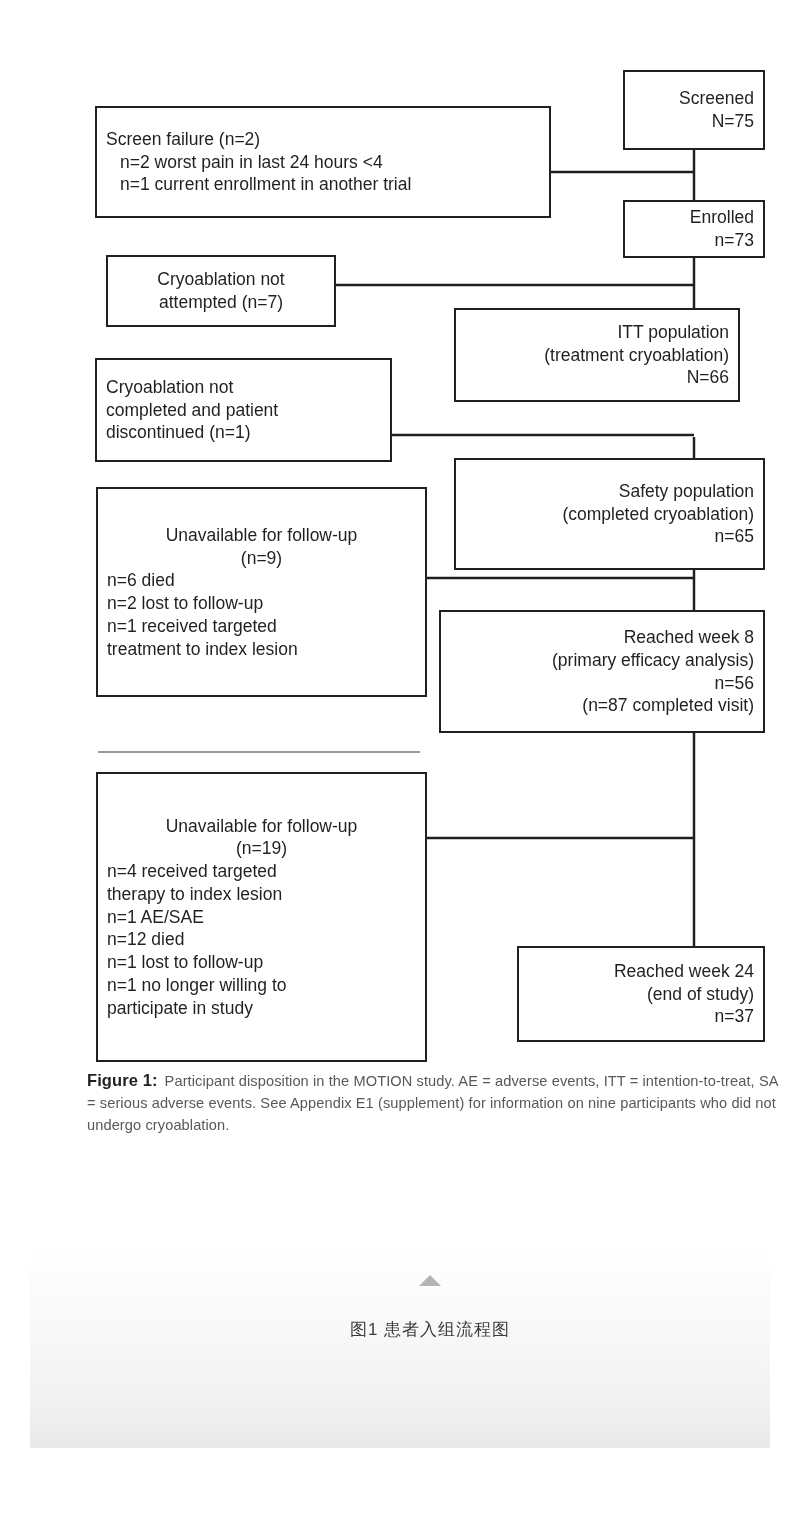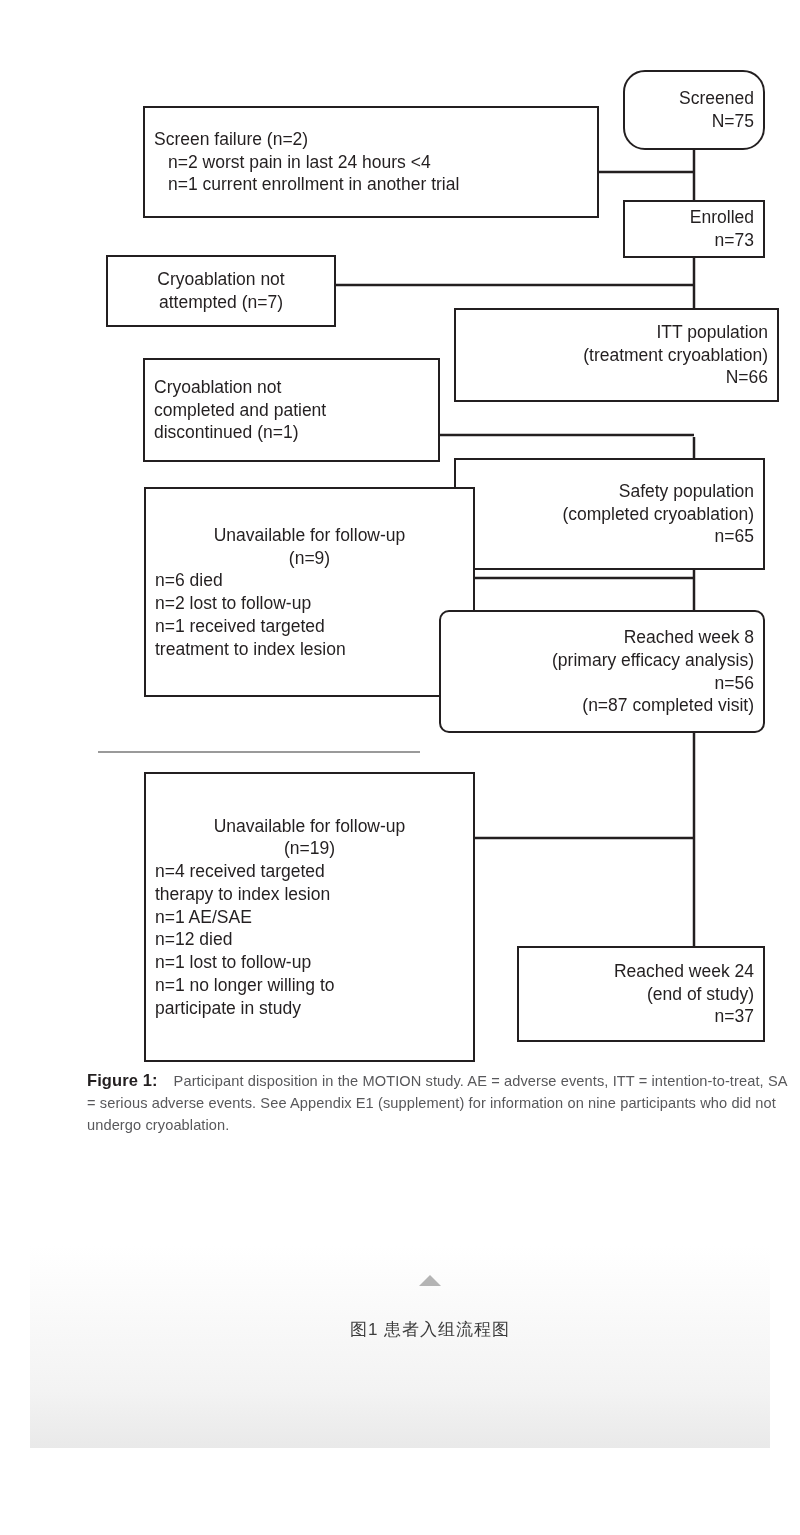--- a/index.html
+++ b/index.html
@@ -49,21 +49,21 @@
     line-height: 1.30;
     color: #231f20;
     padding: 5px 9px;
     display: flex;
     flex-direction: column;
     justify-content: center;
   }
   .node .ln { white-space: nowrap; }
   .right-node { text-align: right; }
   .center-node { text-align: center; }
-  .left-node   { text-align: left; margin-left: 48px; }
+  .left-node   { text-align: left; }
 
   .indent { padding-left: 14px; }
 
   
   .sep-rule {
     position: absolute;
     background: #9a9a9a;
     height: 2px;
   }
 
@@ -76,21 +76,21 @@
     font-family: "Liberation Sans", sans-serif;
     font-size: 14.6px;
     line-height: 1.50;
     color: #58585b;
     letter-spacing: 0.1px;
   }
   #caption .fignum {
     font-weight: bold;
     color: #231f20;
     font-size: 16.5px;
-    margin-right: 16px;
+    margin-right: 7px;
   }
 
   
   #collapse-arrow {
     position: absolute;
     left: 389px;
     top: 1275px;
     width: 0;
     height: 0;
     border-left: 11px solid transparent;
@@ -138,42 +138,42 @@
         <line x1="664" y1="578" x2="397" y2="578"></line>
 
         <line x1="664" y1="733" x2="664" y2="946"></line>
 
         <line x1="664" y1="838" x2="397" y2="838"></line>
       </g>
     </svg>
 
     <div class="sep-rule" style="left:68px; top:751px; width:322px;"></div>
 
-    <div class="node right-node" style="left:593px; top:70px; width:142px; height:80px;border-radius:22px;">
+    <div class="node right-node" style="left:593px; top:70px; width:142px; height:80px;">
       <div class="ln">Screened</div>
       <div class="ln">N=75</div>
     </div>
 
     <div class="node left-node" style="left:65px; top:106px; width:456px; height:112px;">
       <div class="ln">Screen failure (n=2)</div>
       <div class="ln indent">n=2 worst pain in last 24 hours &lt;4</div>
       <div class="ln indent">n=1 current enrollment in another trial</div>
     </div>
 
     <div class="node right-node" style="left:593px; top:200px; width:142px; height:58px;justify-content:center;">
       <div class="ln">Enrolled</div>
       <div class="ln">n=73</div>
     </div>
 
     <div class="node center-node" style="left:76px; top:255px; width:230px; height:72px;">
       <div class="ln">Cryoablation not</div>
       <div class="ln">attempted (n=7)</div>
     </div>
 
-    <div class="node right-node" style="left:424px; top:308px; width:325px; height:94px;">
+    <div class="node right-node" style="left:424px; top:308px; width:286px; height:94px;">
       <div class="ln">ITT population</div>
       <div class="ln">(treatment cryoablation)</div>
       <div class="ln">N=66</div>
     </div>
 
     <div class="node left-node" style="left:65px; top:358px; width:297px; height:104px;">
       <div class="ln">Cryoablation not</div>
       <div class="ln">completed and patient</div>
       <div class="ln">discontinued (n=1)</div>
     </div>
@@ -186,21 +186,21 @@
 
     <div class="node left-node" style="left:66px; top:487px; width:331px; height:210px;">
       <div class="ln center-node">Unavailable for follow-up</div>
       <div class="ln center-node">(n=9)</div>
       <div class="ln">n=6 died</div>
       <div class="ln">n=2 lost to follow-up</div>
       <div class="ln">n=1 received targeted</div>
       <div class="ln">treatment to index lesion</div>
     </div>
 
-    <div class="node right-node" style="left:409px; top:610px; width:326px; height:123px;border-radius:10px;">
+    <div class="node right-node" style="left:409px; top:610px; width:326px; height:123px;">
       <div class="ln">Reached week 8</div>
       <div class="ln">(primary efficacy analysis)</div>
       <div class="ln">n=56</div>
       <div class="ln">(n=87 completed visit)</div>
     </div>
 
     <div class="node left-node" style="left:66px; top:772px; width:331px; height:290px;">
       <div class="ln center-node">Unavailable for follow-up</div>
       <div class="ln center-node">(n=19)</div>
       <div class="ln">n=4 received targeted</div>

